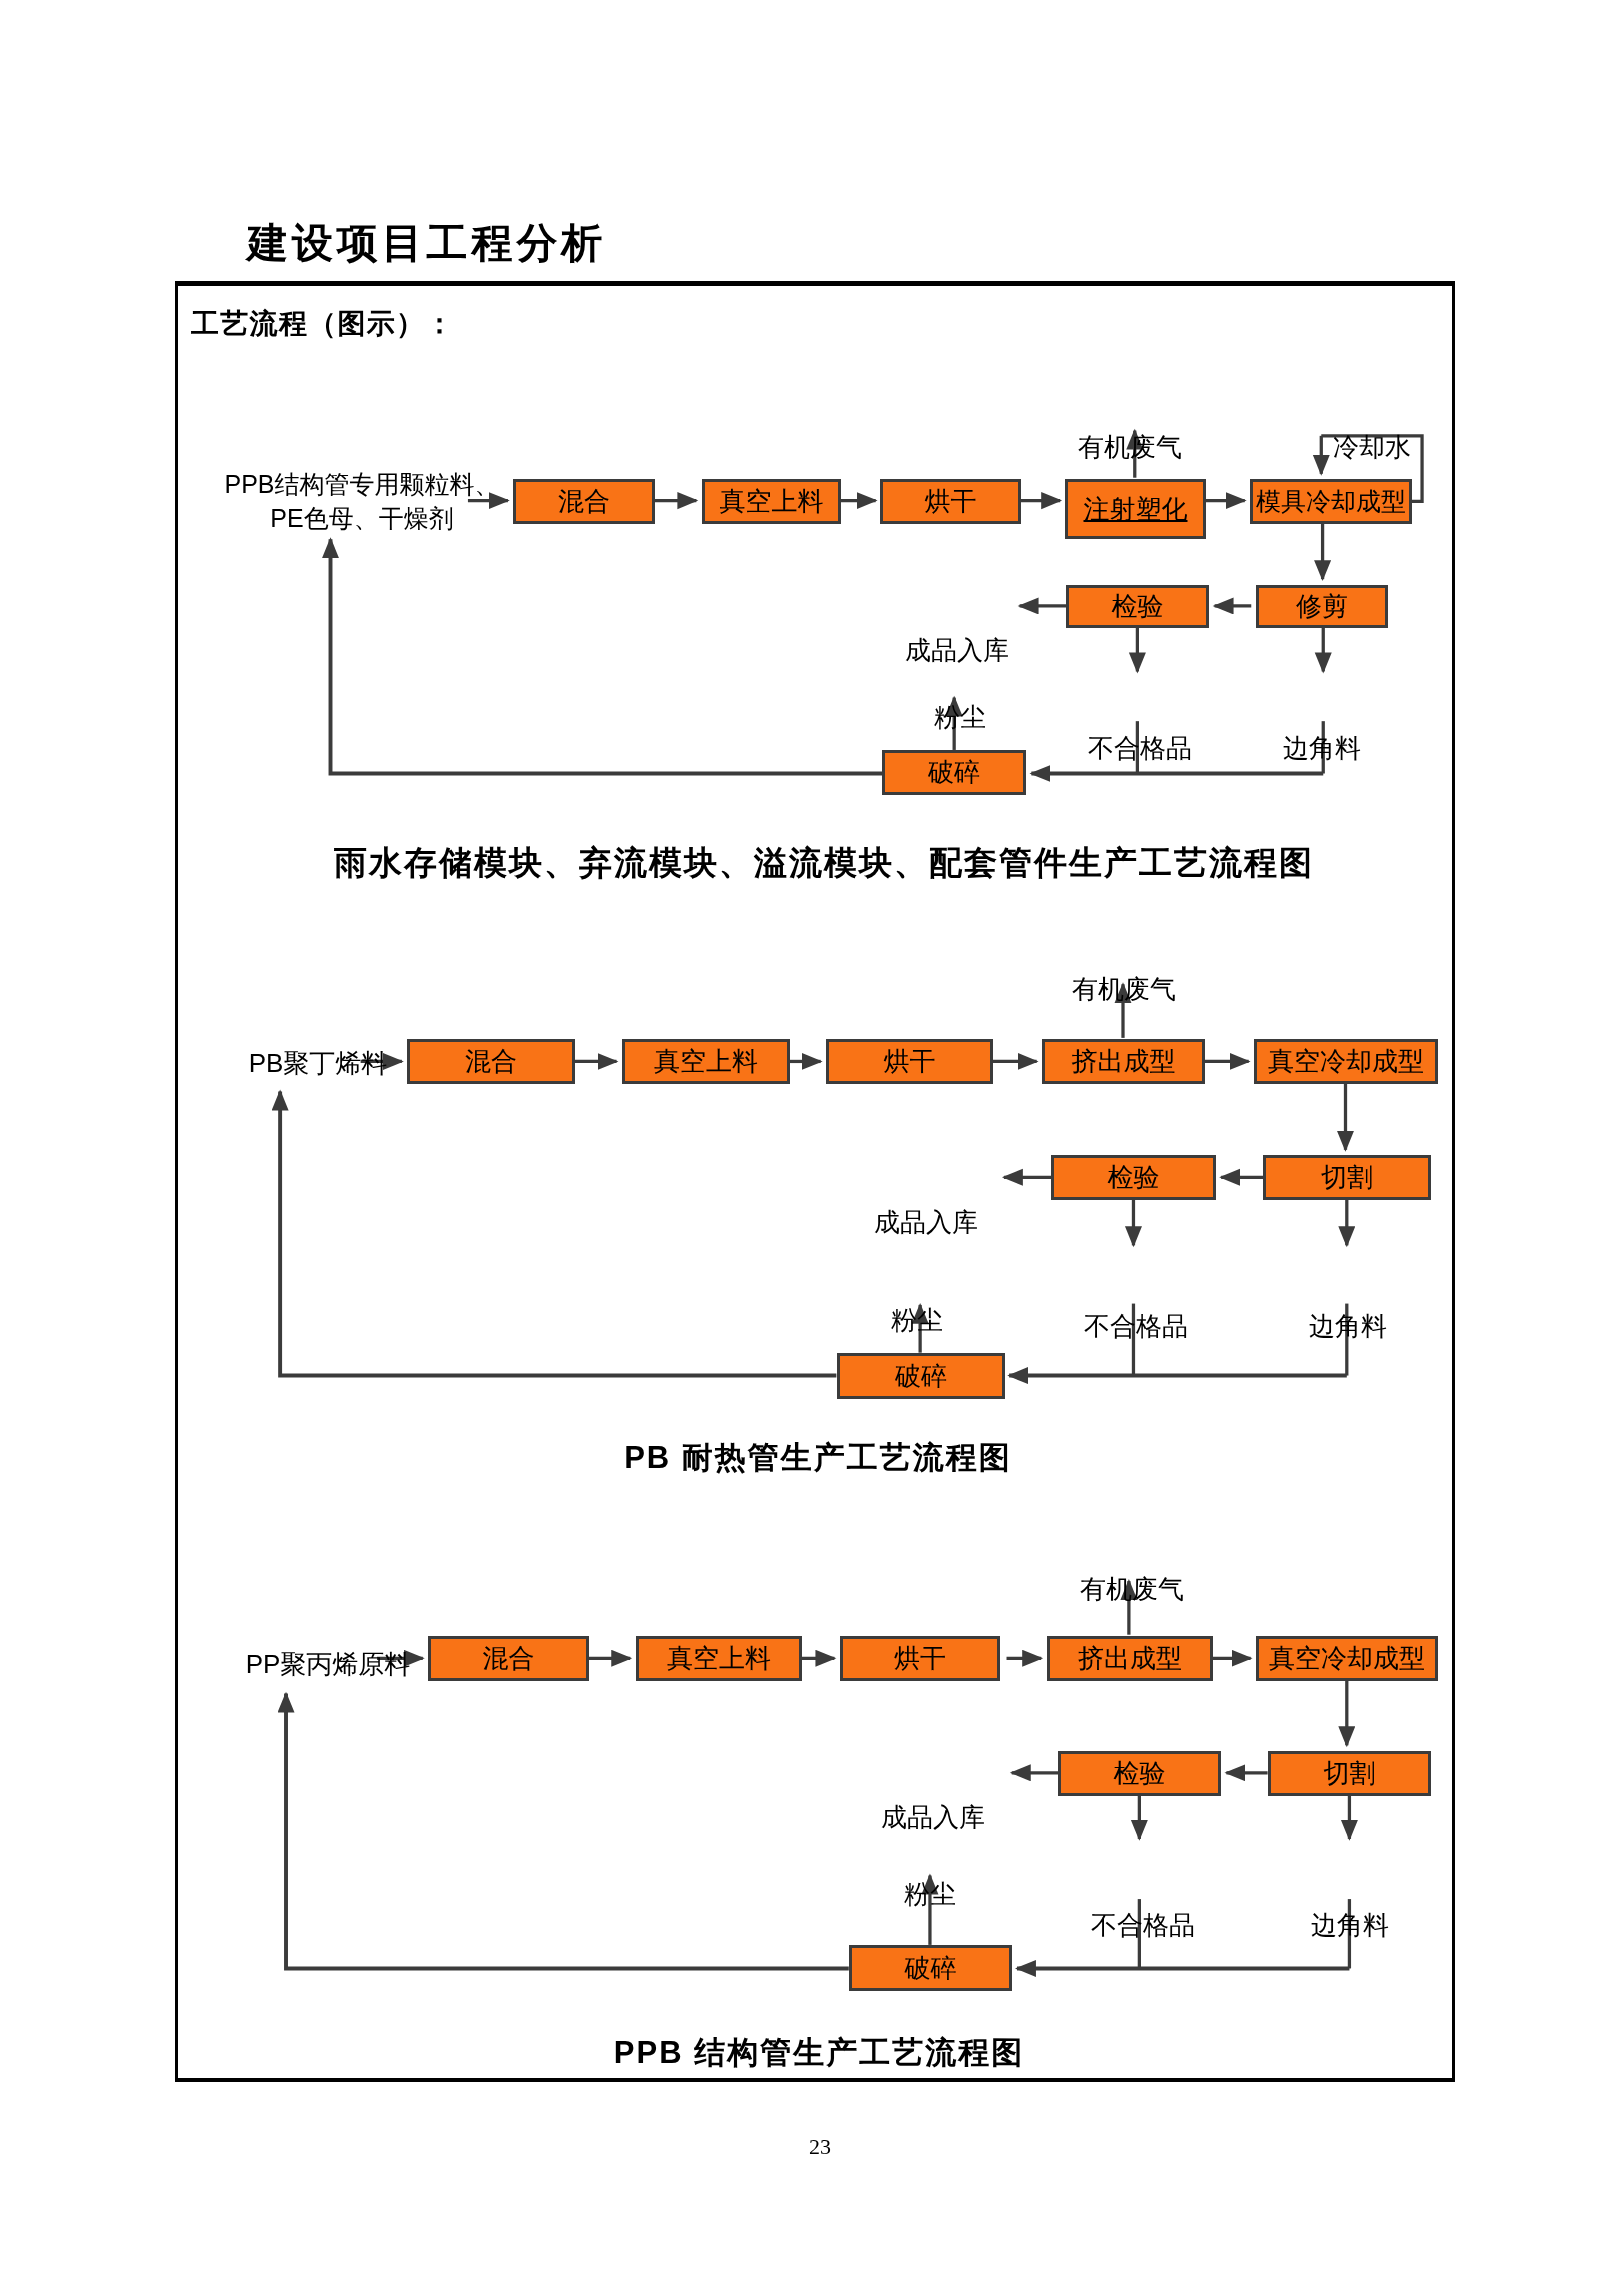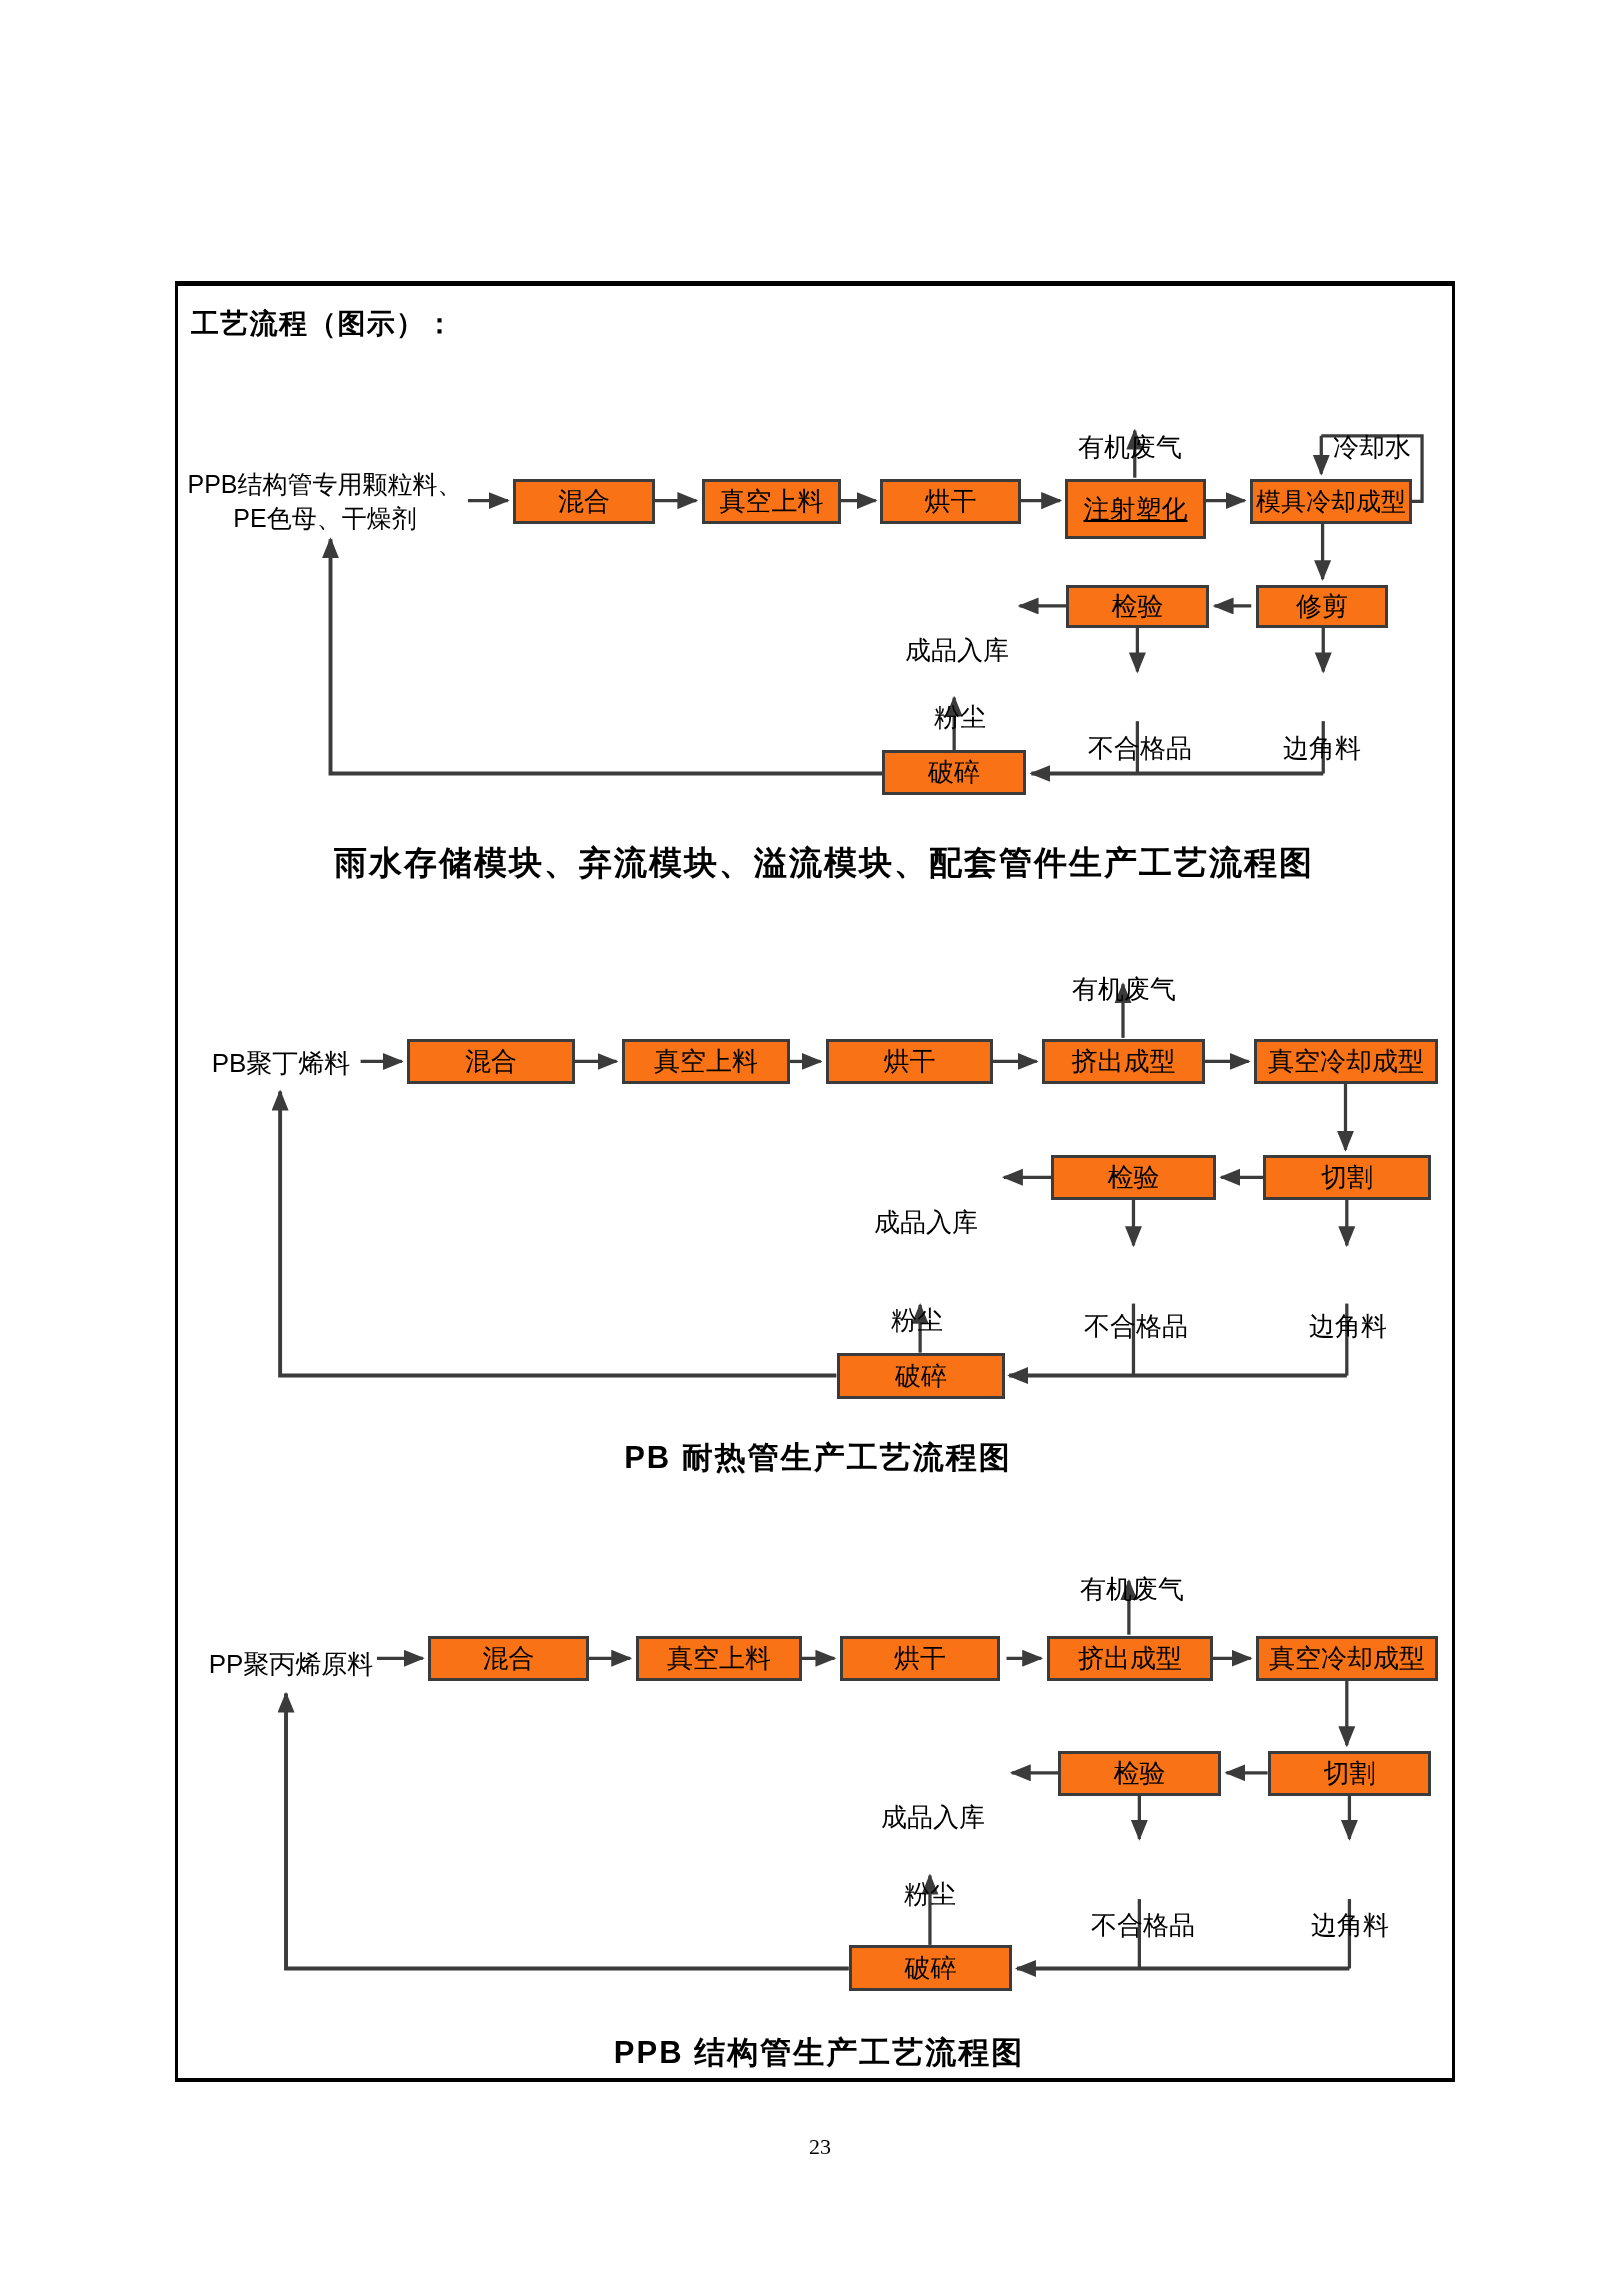--- a/index.html
+++ b/index.html
@@ -9,30 +9,31 @@
   .page-title{position:absolute;left:247px;top:216px;font-size:41px;font-weight:bold;
         font-family:"Liberation Sans","DejaVu Sans",sans-serif;letter-spacing:3.9px;white-space:nowrap;}
   .frame{position:absolute;left:175px;top:281px;width:1280px;height:1801px;box-sizing:border-box;
         border:solid #000;border-width:5.2px 3.3px 4.6px 3.3px;}
   .section-label{position:absolute;left:191px;top:305px;font-size:28px;font-weight:600;
         font-family:"Liberation Sans","DejaVu Sans",sans-serif;letter-spacing:1.3px;white-space:nowrap;}
   .box{position:absolute;box-sizing:border-box;border:3.3px solid #3b3b3b;background:#f97316;
         display:flex;align-items:center;justify-content:center;font-size:26px;white-space:nowrap;}
   .lbl{position:absolute;transform:translate(-50%,-50%);font-size:26px;white-space:nowrap;text-align:center;margin-top:44px;}
   .lbl-sans{position:absolute;transform:translate(-50%,-50%);font-size:25px;line-height:34px;
-        font-family:"Liberation Sans","DejaVu Sans",sans-serif;white-space:nowrap;text-align:center;}
+        font-family:"Liberation Sans","DejaVu Sans",sans-serif;white-space:nowrap;text-align:center;margin-left:37px;}
   .caption{position:absolute;transform:translate(-50%,-50%);font-size:33px;font-weight:bold;
         font-family:"Liberation Sans","DejaVu Sans",sans-serif;letter-spacing:2px;white-space:nowrap;}
   .pagenum{position:absolute;transform:translate(-50%,-50%);font-size:22px;}
 </style>
 </head>
 <body>
 
 <div id="page">
 
+  <div class="page-title">建设项目工程分析</div>
   <div class="frame"></div>
   <div class="section-label">工艺流程（图示）：</div>
 
   <svg id="connectors" viewBox="0 0 2480 3507" xmlns="http://www.w3.org/2000/svg">
     <defs>
       <marker id="ah" markerUnits="userSpaceOnUse" markerWidth="34" markerHeight="28" refX="29" refY="13" orient="auto">
         <path d="M0,0 L32,13 L0,26 Z" fill="#3b3b3b"></path>
       </marker>
     </defs>
 

